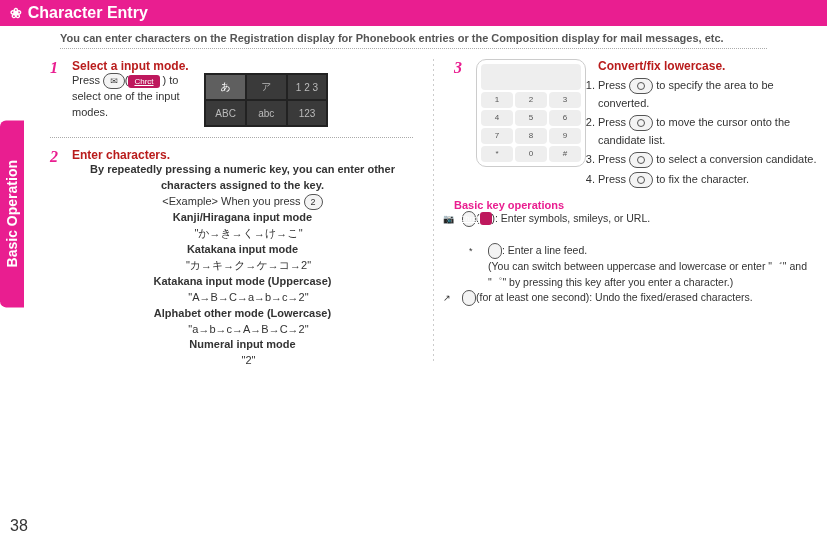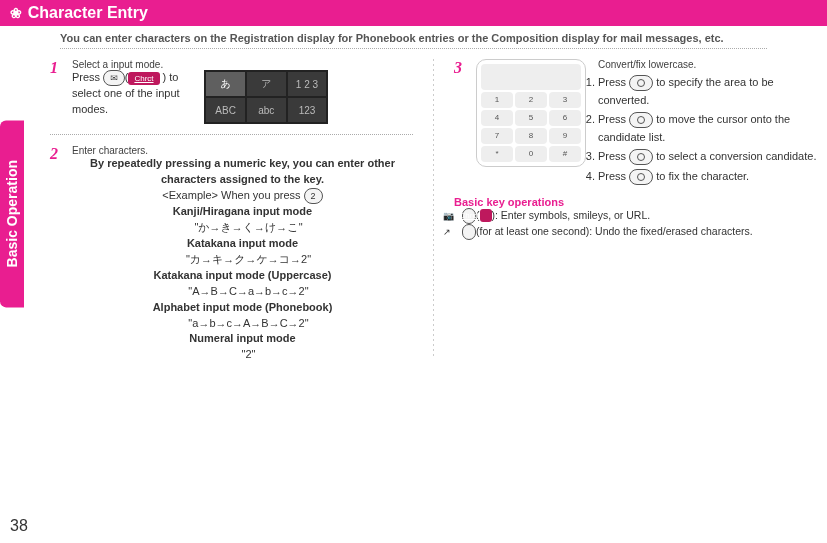--- a/index.html
+++ b/index.html
@@ -64,23 +64,23 @@
   }
   .step-num {
     color: #e91e90;
     font-weight: bold;
     font-size: 16px;
     min-width: 14px;
     font-family: "Times New Roman", serif;
     font-style: italic;
   }
   .step-title {
-    font-weight: normal;
-    font-size: 10px;
-    color: #404040;
+    font-weight: bold;
+    font-size: 12px;
+    color: #b91c1c;
   }
   .step-body {
     margin-left: 22px;
     font-size: 11px;
     line-height: 1.45;
   }
   .step-body b { font-weight: bold; }
   .key {
     display: inline-block;
     border: 1px solid #555;
@@ -240,21 +240,21 @@
           <b>By repeatedly pressing a numeric key, you can enter other characters assigned to the key.</b><br>
           <span>&lt;Example&gt; When you press </span>
           <span class="key">2</span><br>
 
           <b>Kanji/Hiragana input mode</b><br>
           <span class="sub-indent">"か→き→く→け→こ"</span><br>
           <b>Katakana input mode</b><br>
           <span class="sub-indent">"カ→キ→ク→ケ→コ→2"</span><br>
           <b>Katakana input mode (Uppercase)</b><br>
           <span class="sub-indent">"A→B→C→a→b→c→2"</span><br>
-          <b>Alphabet input mode (Phonebook)</b><br>
+          <b>Alphabet other mode (Lowercase)</b><br>
           <span class="sub-indent">"a→b→c→A→B→C→2"</span><br>
           <b>Numeral input mode</b><br>
           <span class="sub-indent">"2"</span>
         </div>
       </div>
     </div>
   </div>
 
   <div class="col-divider"></div>
 
@@ -287,19 +287,23 @@
         </ol>
         <div style="clear:both;"></div>
       </div>
     </div>
 
     <div class="section-h">Basic key operations</div>
 
     <div class="op-line">
       <span class="key">📷</span>(<span class="key-label">Chrct</span><span>): Enter symbols, smileys, or URL.</span>
     </div>
+    <div class="op-line" style="white-space:pre-line;">
+      <span class="key">*</span><span>: Enter a line feed.
+(You can switch between uppercase and lowercase or enter "゛" and "゜" by pressing this key after you enter a character.)</span>
+    </div>
     <div class="op-line">
       <span class="key">↗</span><span>(for at least one second): Undo the fixed/erased characters.</span>
     </div>
   </div>
 </div>
 
 <div class="page-num">38</div>
 
 </body></html>

